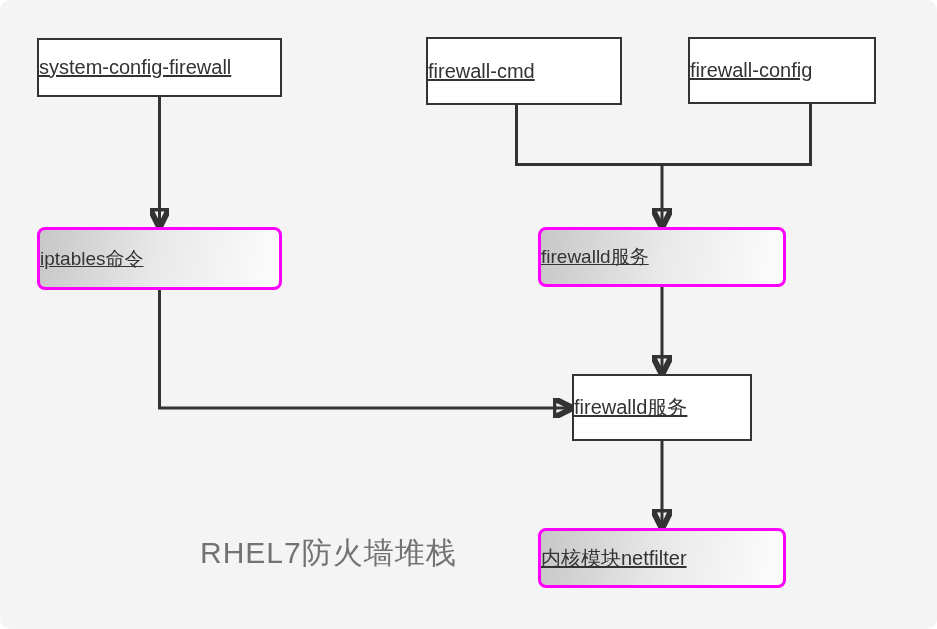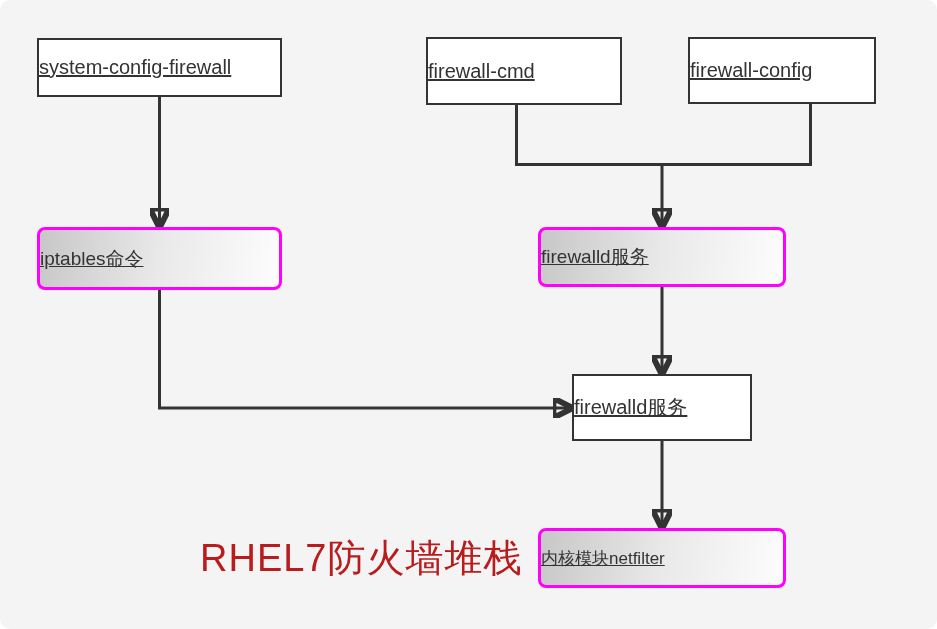--- a/index.html
+++ b/index.html
@@ -42,40 +42,40 @@
     white-space: nowrap;
     text-decoration: underline;
   }
   .node.hl {
     border: 3px solid #ff00ff;
     border-radius: 8px;
     background: linear-gradient(100deg, #c7c7c7 0%, #e9e9e9 50%, #fdfdfd 100%);
     font-size: 19px;
   }
   .node.small {
-    font-size: 17px;
+    font-size: 20px;
   }
   
   #n-scf   { left: 37px;  top: 38px;  width: 245px; height: 59px; }
   #n-fcmd  { left: 426px; top: 37px;  width: 196px; height: 68px; }
   #n-fcfg  { left: 688px; top: 37px;  width: 188px; height: 67px; }
   #n-ipsvc { left: 37px;  top: 227px; width: 245px; height: 63px; }
   #n-fwsvc { left: 538px; top: 227px; width: 248px; height: 60px; }
   #n-ipcmd { left: 572px; top: 374px; width: 180px; height: 67px; }
   #n-netf  { left: 538px; top: 528px; width: 248px; height: 60px; }
   .diagram-title {
     position: absolute;
     left: 200px;
     top: 533px;
     width: 252px;
     text-align: center;
-    font-size: 38px;
+    font-size: 30px;
     font-weight: 400;
     letter-spacing: 1px;
-    color: #b91c1c;
+    color: #737373;
     white-space: nowrap;
   }
 </style>
 </head>
 <body>
 
 <div class="canvas">
 
   <svg class="connectors" viewBox="0 0 937 629" xmlns="http://www.w3.org/2000/svg">
     <defs>

